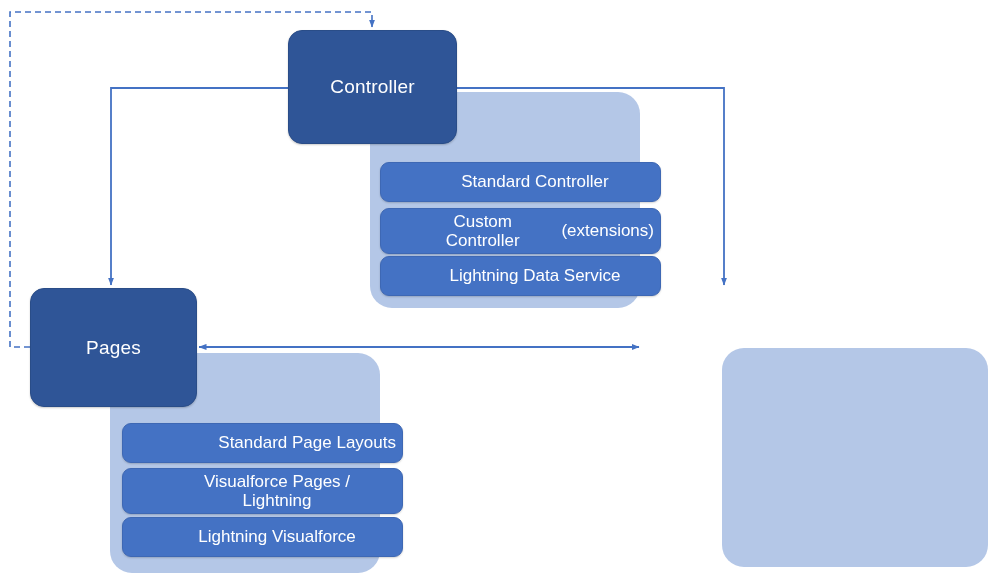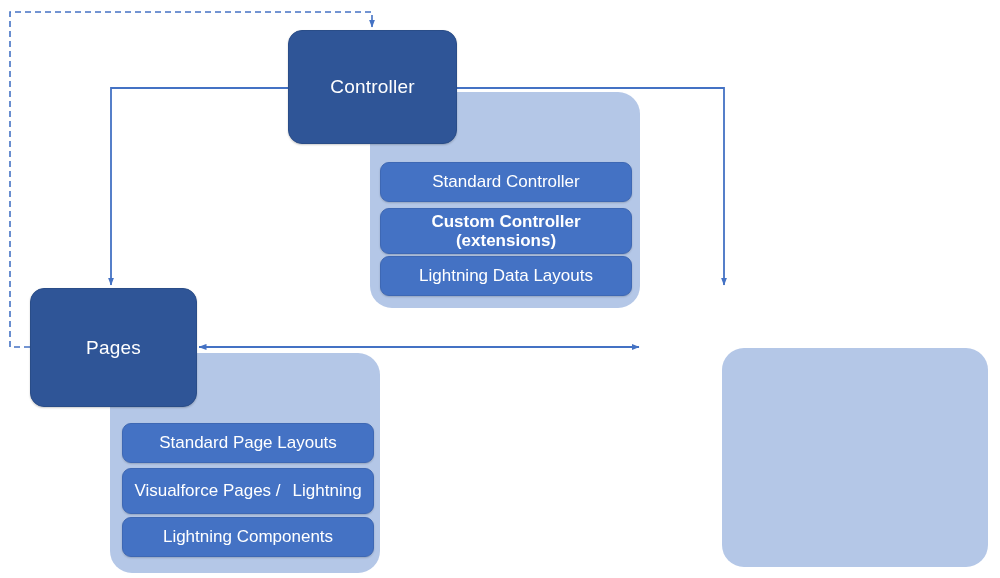--- a/index.html
+++ b/index.html
@@ -46,20 +46,21 @@
     border-radius: 9px;
     color: #ffffff;
     display: flex;
     align-items: center;
     justify-content: center;
     text-align: center;
     font-size: 17px;
     line-height: 1.12;
     box-shadow: 0 1px 2px rgba(0,0,0,.18);
     z-index: 3;
+    padding-left: 29px;
   }
   .pill span { display: block; padding: 0 6px; }
   
   #wires {
     position: absolute;
     left: 0; top: 0;
     width: 1000px;
     height: 578px;
     z-index: 4;
     pointer-events: none;
@@ -94,42 +95,42 @@
   <div class="panel" style="left:722px; top:348px; width:266px; height:219px;"></div>
 
   <div class="mainbox" style="left:288px; top:30px; width:167px; height:112px;">
     <span>Controller</span>
   </div>
 
   <div class="pill" style="left:380px; top:162px; width:250px; height:38px;">
     <span>Standard Controller</span>
   </div>
 
-  <div class="pill" style="left:380px; top:208px; width:250px; height:44px; flex-direction:column;font-weight:bold;">
+  <div class="pill" style="left:380px; top:208px; width:250px; height:44px; ">
     <span>Custom Controller</span>
     <span>(extensions)</span>
   </div>
 
   <div class="pill" style="left:380px; top:256px; width:250px; height:38px;">
-    <span>Lightning Data Layouts</span>
+    <span>Lightning Data Service</span>
   </div>
 
   <div class="mainbox" style="left:30px; top:288px; width:165px; height:117px;">
     <span>Pages</span>
   </div>
 
-  <div class="pill" style="left:122px; top:423px; width:250px; height:38px;">
+  <div class="pill" style="left:122px; top:423px; width:250px; height:38px;justify-content:flex-end;">
     <span>Standard Page Layouts</span>
   </div>
 
-  <div class="pill" style="left:122px; top:468px; width:250px; height:44px; flex-direction:row;">
+  <div class="pill" style="left:122px; top:468px; width:250px; height:44px; flex-direction:column;">
     <span>Visualforce Pages /</span>
     <span>Lightning</span>
   </div>
 
   <div class="pill" style="left:122px; top:517px; width:250px; height:38px;">
-    <span>Lightning Components</span>
+    <span>Lightning Visualforce</span>
   </div>
 
 
 
 
 </div>
 
 </body></html>

